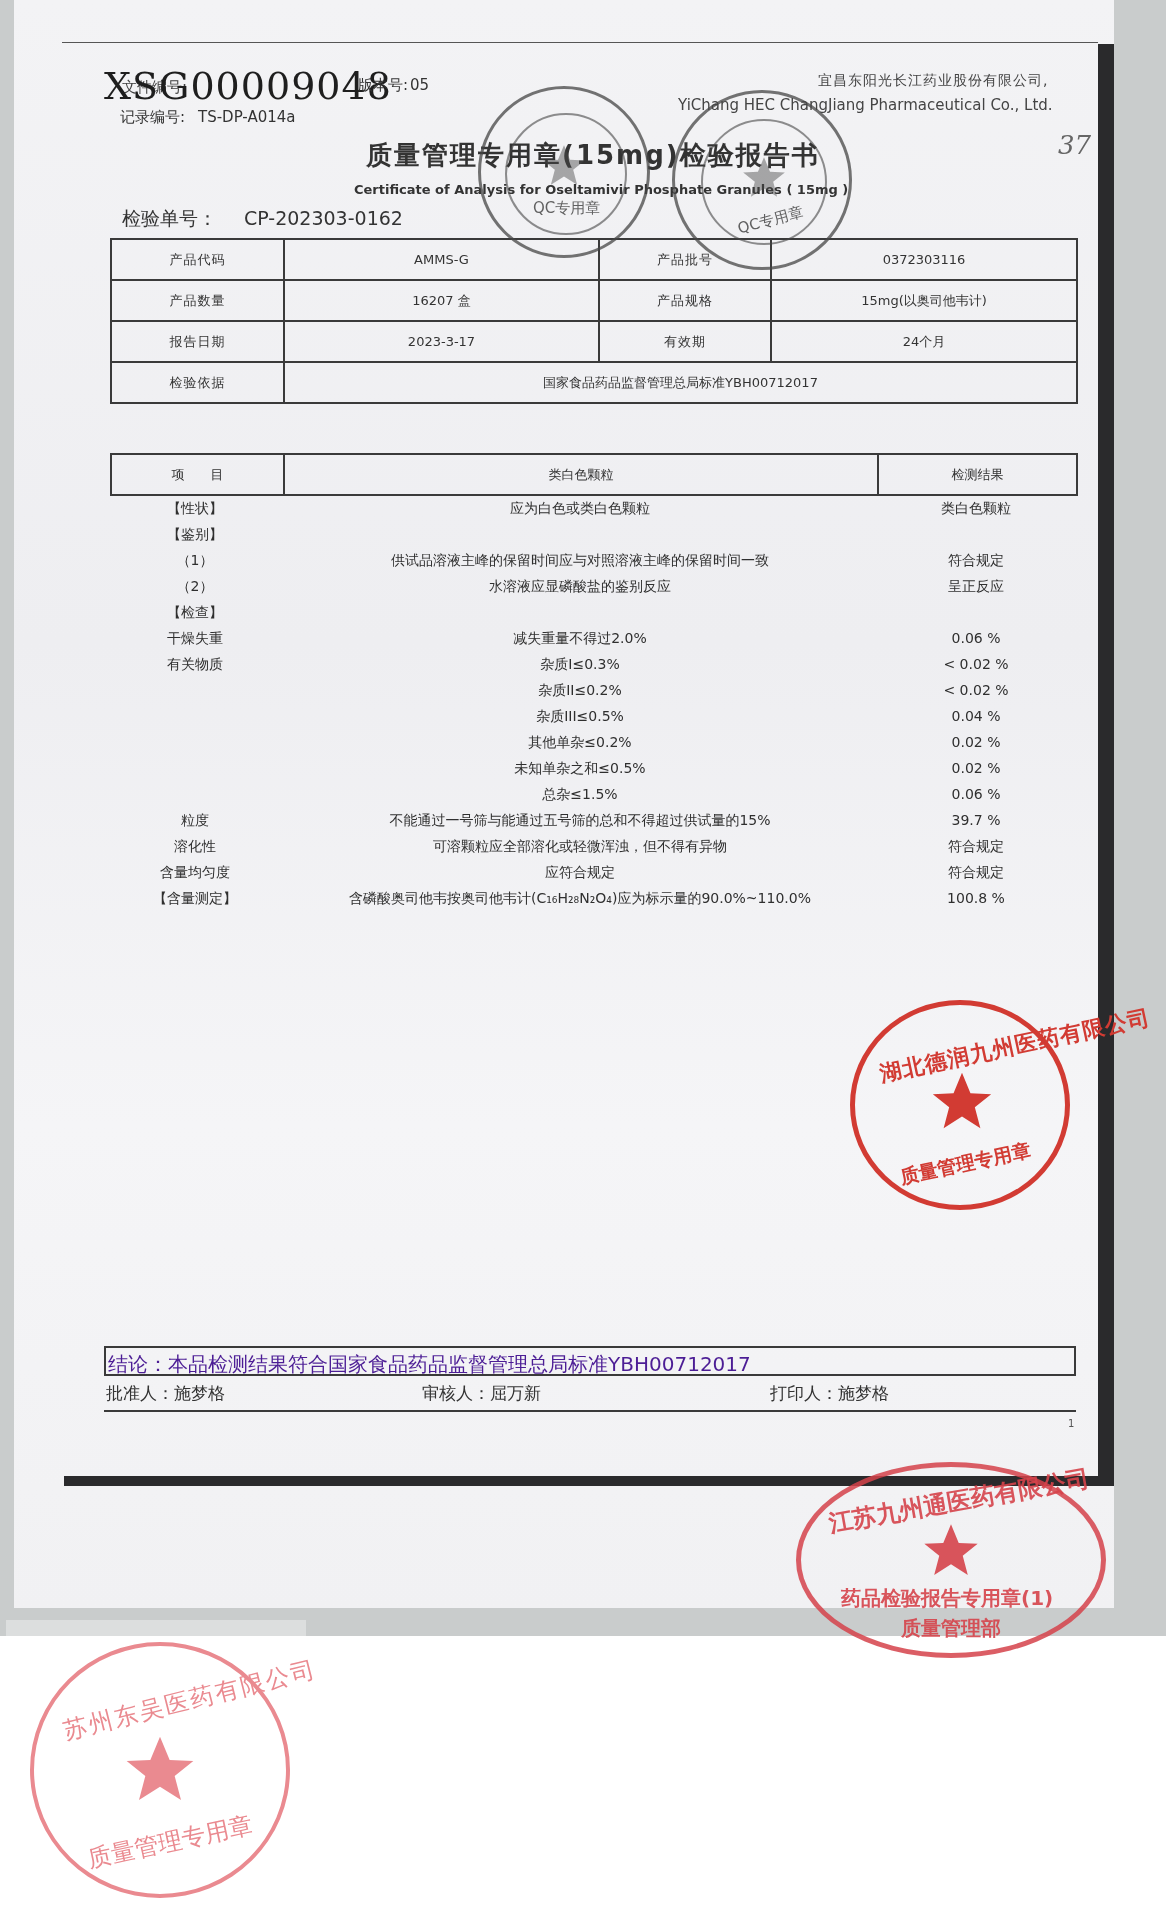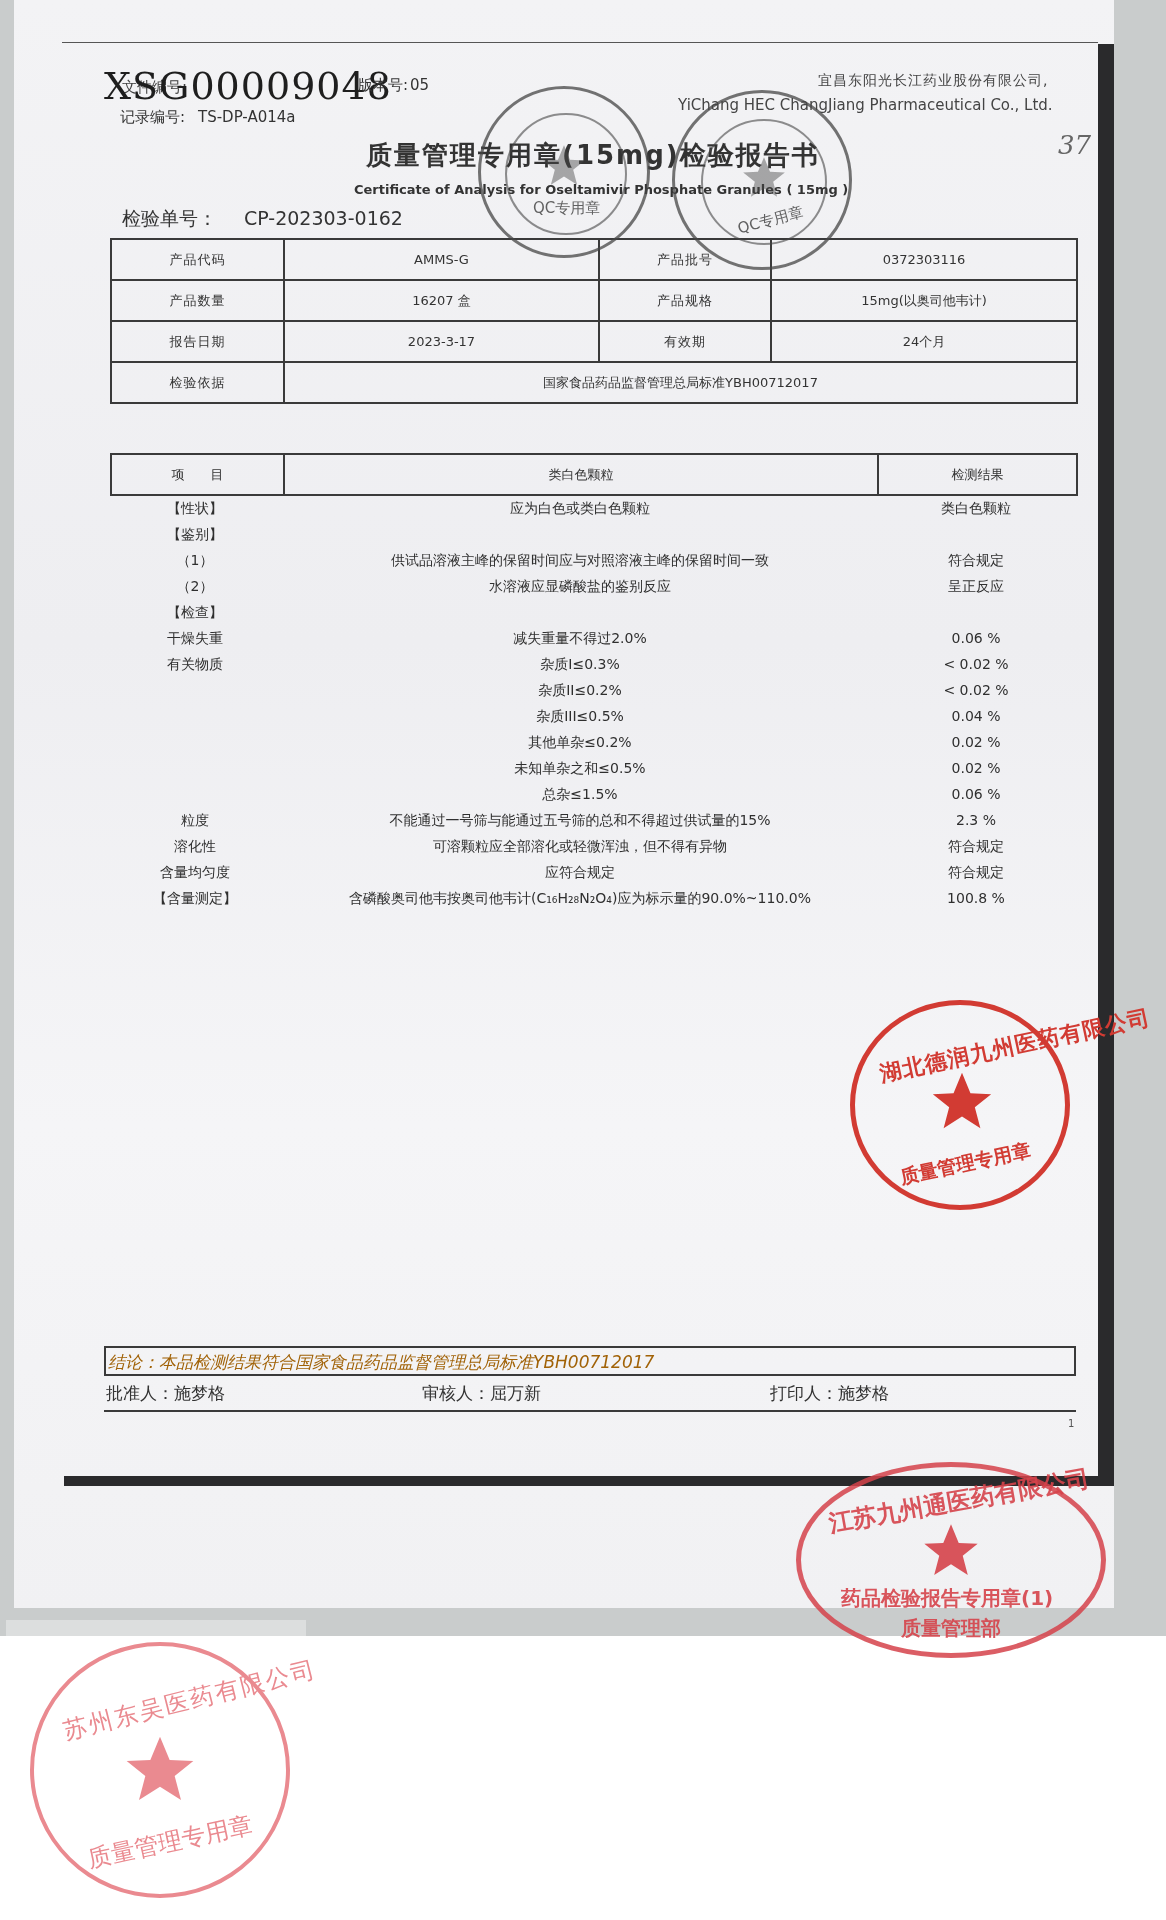--- a/index.html
+++ b/index.html
@@ -56,21 +56,21 @@
   table.info td.lbl { letter-spacing:1px; }
 
   .sec-row { position:absolute; font-size:14px; color:#2f2f2f; white-space:nowrap; }
   .col-item { left:110px; width:170px; text-align:center; }
   .col-std { left:283px; width:594px; text-align:center; }
   .col-res { left:877px; width:198px; text-align:center; }
 
   .conclusion-box {
     position:absolute; left:104px; top:1346px; width:972px; height:30px;
     border:2px solid #3a3a3a; box-sizing:border-box;
-    font-size:17px; color:#a16207; padding:3px 2px; white-space:nowrap;font-style:italic;
+    font-size:20px; color:#4c1d95; padding:3px 2px; white-space:nowrap;
   }
   .sign-line { position:absolute; left:104px; top:1410px; width:972px; height:2px; background:#3a3a3a; }
   .sig { position:absolute; top:1382px; font-size:17px; color:#333; white-space:nowrap; }
   .page-num { position:absolute; left:1068px; top:1418px; font-size:10px; color:#555; }
 
   .stamp { position:absolute; border-radius:50%; box-sizing:border-box; }
   .stamp-text { position:absolute; white-space:nowrap; }
   .gray-stamp { border:3px solid rgba(70,70,70,0.75); }
   .gray-stamp .inner { position:absolute; border-radius:50%; border:2px solid rgba(70,70,70,0.6); }
   .red { color:#d23b33; }
@@ -185,21 +185,21 @@
   <div class="sec-row col-res" style="top:734px;">0.02 %</div>
 
   <div class="sec-row col-std" style="top:760px;">未知单杂之和≤0.5%</div>
   <div class="sec-row col-res" style="top:760px;">0.02 %</div>
 
   <div class="sec-row col-std" style="top:786px;">总杂≤1.5%</div>
   <div class="sec-row col-res" style="top:786px;">0.06 %</div>
 
   <div class="sec-row col-item" style="top:812px;">粒度</div>
   <div class="sec-row col-std" style="top:812px;">不能通过一号筛与能通过五号筛的总和不得超过供试量的15%</div>
-  <div class="sec-row col-res" style="top:812px;">2.3 %</div>
+  <div class="sec-row col-res" style="top:812px;">39.7 %</div>
 
   <div class="sec-row col-item" style="top:838px;">溶化性</div>
   <div class="sec-row col-std" style="top:838px;">可溶颗粒应全部溶化或轻微浑浊，但不得有异物</div>
   <div class="sec-row col-res" style="top:838px;">符合规定</div>
 
   <div class="sec-row col-item" style="top:864px;">含量均匀度</div>
   <div class="sec-row col-std" style="top:864px;">应符合规定</div>
   <div class="sec-row col-res" style="top:864px;">符合规定</div>
 
   <div class="sec-row col-item" style="top:890px;">【含量测定】</div>

